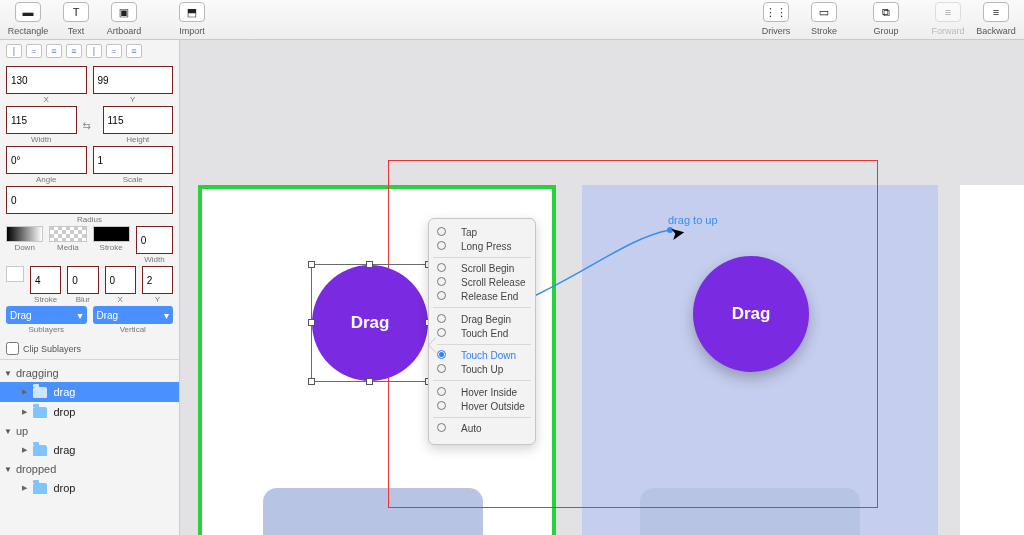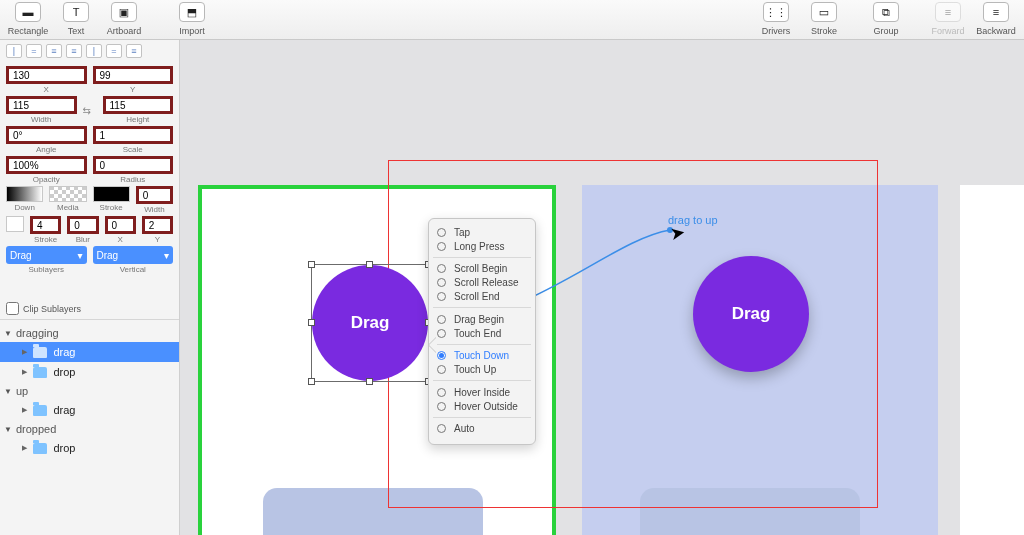--- a/index.html
+++ b/index.html
@@ -18,29 +18,29 @@
   .main { display:flex; height:calc(535px - 40px); }
   .inspector { width:180px; background:#f4f4f4; border-right:1px solid #cfcfcf; display:flex; flex-direction:column; }
   .canvas { flex:1; position:relative; background:#e2e2e4; overflow:hidden; }
 
   
   .ins-block { padding:4px 6px 2px; }
   .align-row { display:flex; gap:4px; padding:4px 6px; }
   .align-row span{ width:16px; height:14px; border:1px solid #c2c2c2; background:#fff; border-radius:2px; font-size:9px; display:flex;align-items:center;justify-content:center; color:#5a7fc0;}
   .row2 { display:flex; gap:6px; margin-bottom:2px;}
   .field { flex:1; display:flex; flex-direction:column; align-items:center;}
-  .field input, .field .fakeinput { width:100%; height:18px; border:3px solid #7f1d1d; background:#fff; font-size:10px; padding:0 4px; }
+  .field input, .field .fakeinput { width:100%; height:28px; border:1px solid #7f1d1d; background:#fff; font-size:10px; padding:0 4px; }
   .field .sub { font-size:8px; color:#777; margin-top:1px;}
   .lock { width:14px; align-self:center; color:#888; font-size:10px;}
   .swatch { width:100%; height:16px; border:1px solid #c8c8c8; }
   .swatch.grad { background:linear-gradient(to right,#000,#fff);}
   .swatch.img { background:repeating-conic-gradient(#ccc 0 25%, #fff 0 50%) 0/8px 8px;}
   .swatch.black{ background:#000;}
   .dropdown { width:100%; height:18px; background:#4a90ff; color:#fff; border:none; font-size:10px; border-radius:3px; padding:0 4px; display:flex; align-items:center; justify-content:space-between;}
-  .clip { display:flex; align-items:center; gap:4px; font-size:9px; color:#555; padding:4px 6px;margin-top:20px;}
+  .clip { display:flex; align-items:center; gap:4px; font-size:9px; color:#555; padding:4px 6px;}
   .clip input{margin:0;}
 
   
   .layers { flex:1; overflow:auto; border-top:1px solid #d6d6d6; padding-top:4px; font-size:11px;}
   .grp-head { display:flex; align-items:center; gap:4px; padding:3px 4px; color:#555;}
   .grp-head .tri{ font-size:8px;}
   .layer-row { display:flex; align-items:center; gap:6px; padding:4px 6px 4px 22px;}
   .layer-row .tri{ font-size:7px; color:#666;}
   .layer-row.sel { background:#4a90ff; color:#fff; }
   .folder-ico{ width:14px; height:11px; background:#7fc3ff; border-radius:2px 2px 1px 1px; position:relative;}
@@ -62,21 +62,21 @@
   
   .selbox{ position:absolute; border:1px solid #6b6b6b; }
   .selbox i{ position:absolute; width:7px; height:7px; background:#fff; border:1px solid #555;}
   .selbox i.tl{left:-4px;top:-4px;} .selbox i.tm{left:calc(50% - 4px);top:-4px;} .selbox i.tr{right:-4px;top:-4px;}
   .selbox i.ml{left:-4px;top:calc(50% - 4px);} .selbox i.mr{right:-4px;top:calc(50% - 4px);}
   .selbox i.bl{left:-4px;bottom:-4px;} .selbox i.bm{left:calc(50% - 4px);bottom:-4px;} .selbox i.br{right:-4px;bottom:-4px;}
 
   
   .menu{ position:absolute; left:248px; top:178px; width:108px; background:#f3f3f3; border:1px solid #c6c6c6; border-radius:6px; padding:6px 4px 8px; box-shadow:0 4px 12px rgba(0,0,0,.18); font-size:10px;}
   .menu:before{content:"";position:absolute;left:-8px;top:118px;border:8px solid transparent;border-right-color:#f3f3f3;filter:drop-shadow(-1px 0 0 #c6c6c6);}
-  .menu .mi{ display:flex; align-items:center; gap:8px; padding:1.5px 4px; color:#444; cursor:pointer;}
+  .menu .mi{ display:flex; gap:15px; padding:1.5px 4px; color:#444; cursor:pointer;}
   .menu .mi.sep-after{ border-bottom:1px solid #d8d8d8; padding-bottom:5px; margin-bottom:4px;}
   .radio{ width:9px; height:9px; border:1px solid #777; border-radius:50%; flex:none;}
   .mi.sel .radio{ border-color:#2f7dff;}
   .mi.sel .radio:after{content:"";display:block;width:5px;height:5px;margin:1px;border-radius:50%;background:#2f7dff;}
   .mi.sel{ color:#2f7dff;}
 
   .conn-label{ position:absolute; left:488px; top:174px; font-size:11px; color:#3b8ee8;}
   svg.conn{ position:absolute; left:0; top:0; pointer-events:none;}
   .cursor{position:absolute;left:490px;top:182px;font-size:18px;color:#000;transform:rotate(-10deg);}
 </style>
@@ -172,24 +172,20 @@
             <input value="0°" style="">
             <div class="sub">Angle</div>
           </div>
         <div class="field">
             <input value="1" style="">
             <div class="sub">Scale</div>
           </div>
       </div>
       <div class="row2">
         <div class="field">
-            <input value="100%" style="">
-            <div class="sub">Opacity</div>
-          </div>
-        <div class="field">
             <input value="0" style="">
             <div class="sub">Radius</div>
           </div>
       </div>
       <div class="row2">
         <div class="field">
             <div class="swatch grad"></div>
             <div class="sub">Down</div>
           </div>
         <div class="field">
@@ -333,21 +329,21 @@
       <div class="mi">
           <span class="radio"></span>
           <span>Scroll Begin</span>
         </div>
       <div class="mi">
           <span class="radio"></span>
           <span>Scroll Release</span>
         </div>
       <div class="mi sep-after">
           <span class="radio"></span>
-          <span>Scroll End</span>
+          <span>Release End</span>
         </div>
       <div class="mi">
           <span class="radio"></span>
           <span>Drag Begin</span>
         </div>
       <div class="mi sep-after">
           <span class="radio"></span>
           <span>Touch End</span>
         </div>
       <div class="mi sel">

